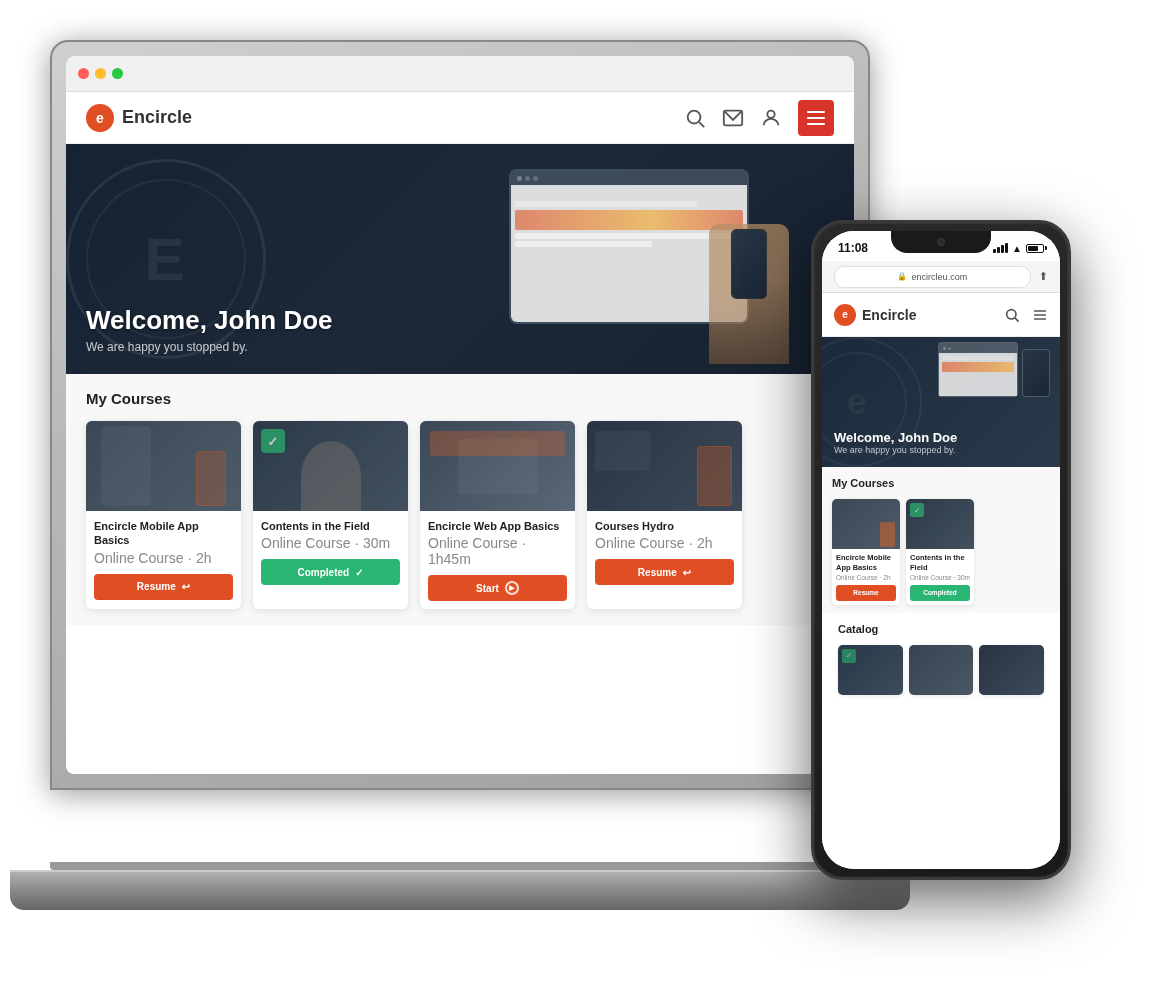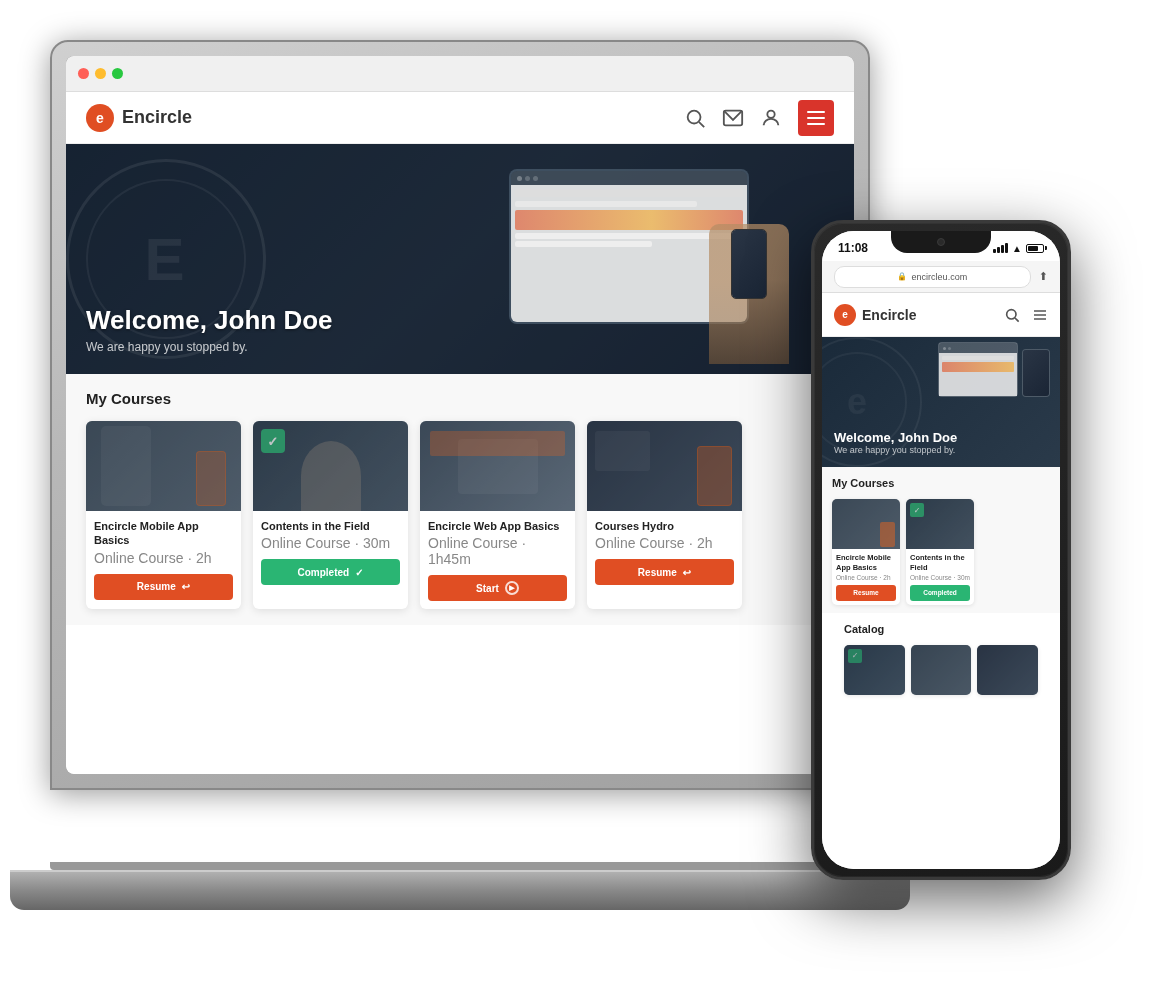--- a/index.html
+++ b/index.html
@@ -722,21 +722,21 @@
       align-items: center;
       justify-content: center;
     }
 
     .phone-btn-resume { background: #e04e23; }
     .phone-btn-completed { background: #2ab573; }
     .phone-btn-start { background: #e04e23; }
 
     
     .phone-catalog {
-      padding: 10px 22px 8px;
+      padding: 10px 16px 8px;
       background: white;
     }
 
     .phone-catalog-title {
       font-size: 11px;
       font-weight: 700;
       color: #222;
       margin-bottom: 10px;
     }
 

